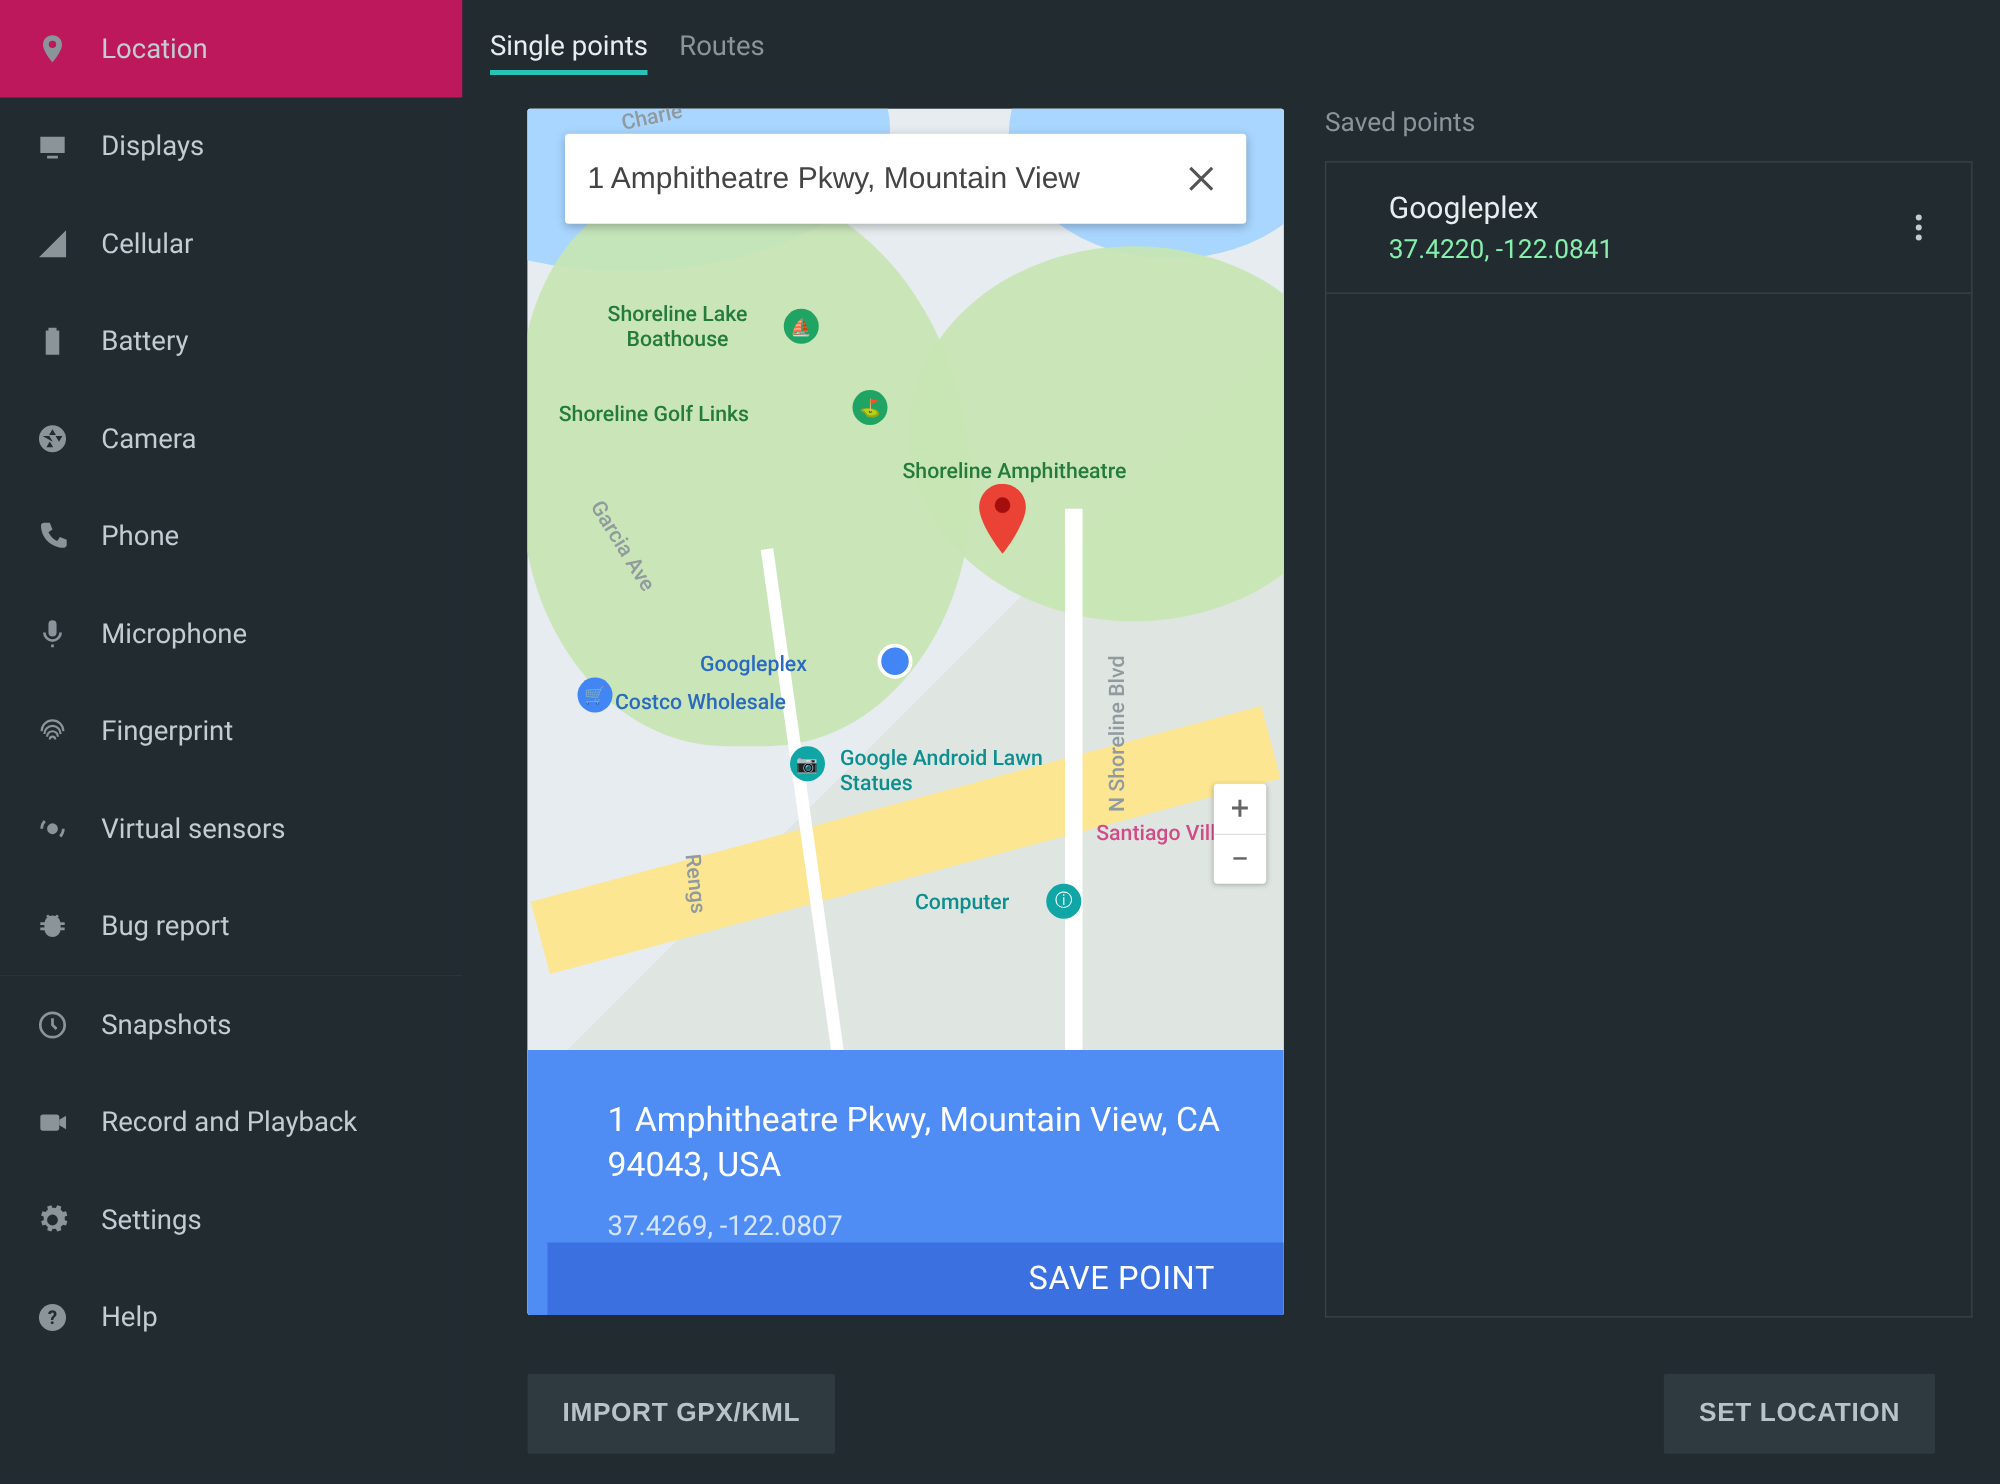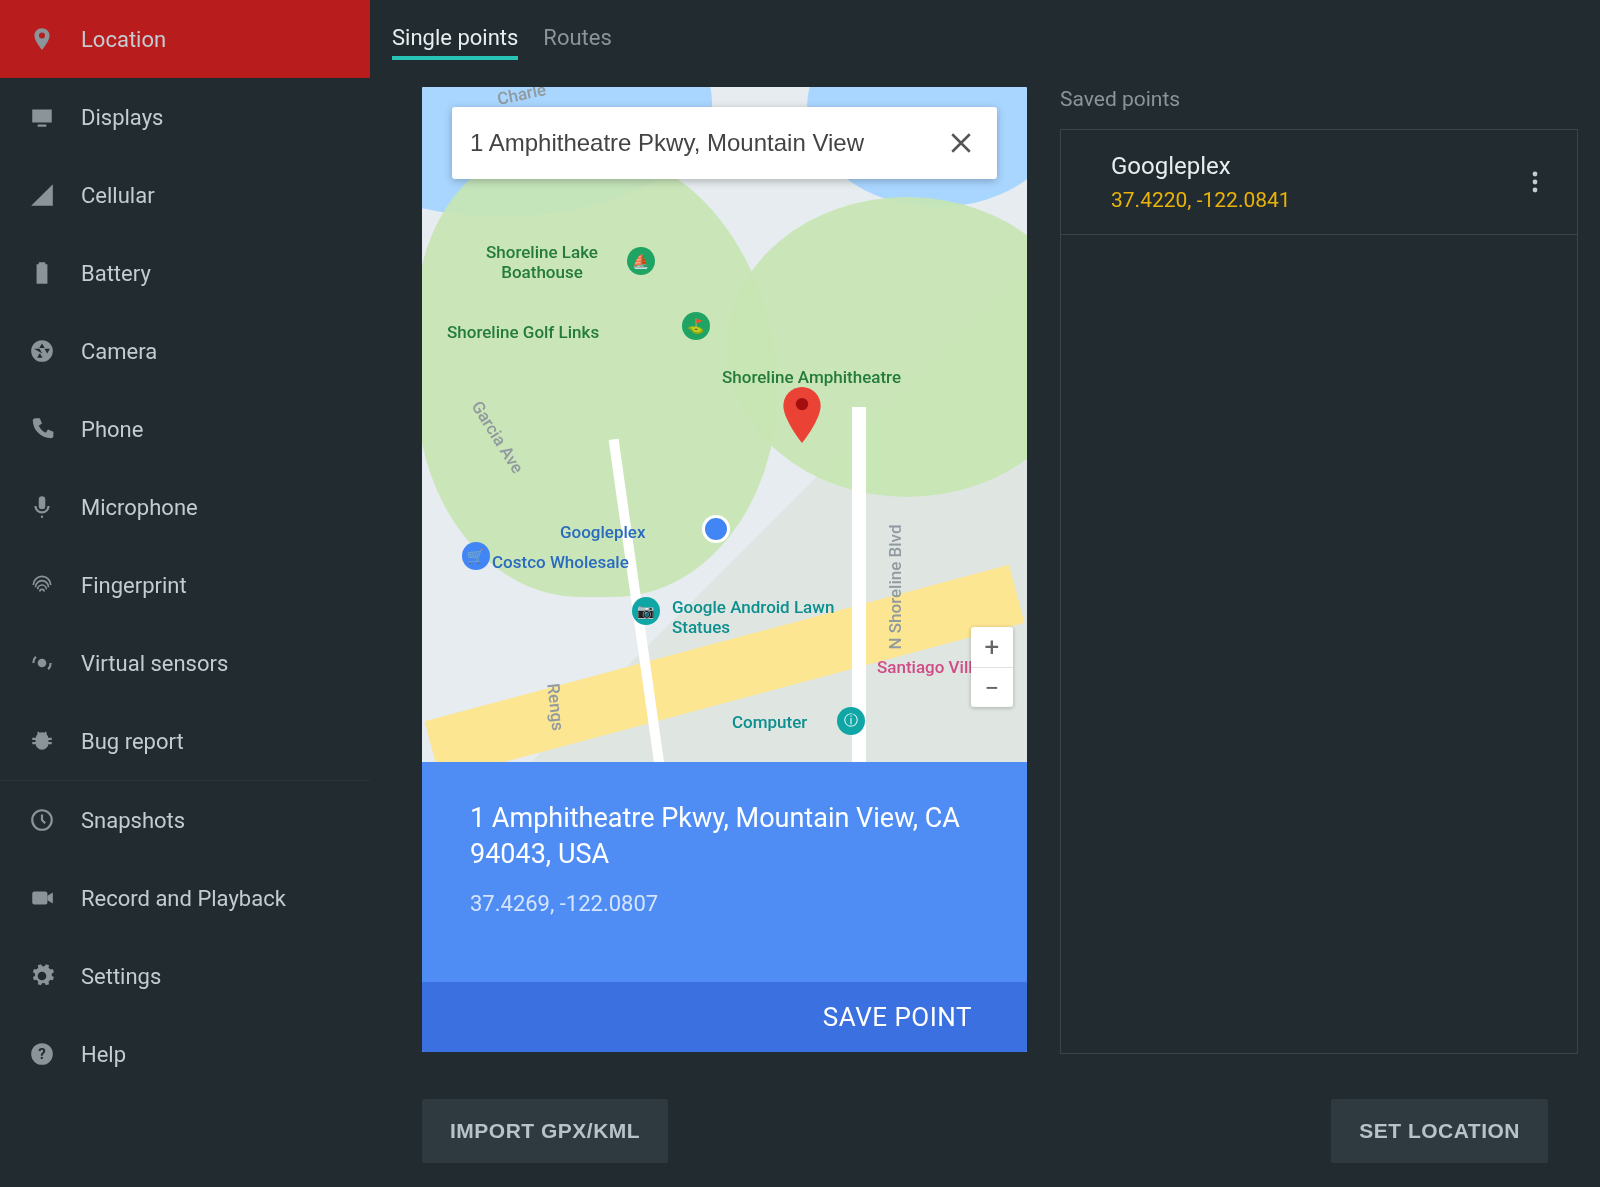--- a/index.html
+++ b/index.html
@@ -2,21 +2,21 @@
 <html><head>
 <meta charset="utf-8">
 <style>
 * { box-sizing: border-box; margin: 0; padding: 0; }
 body { font-family: Roboto, -apple-system, "Segoe UI", Arial, sans-serif; background:#212b30; color:#c3ccd1; width:1600px; height:1187px; overflow:hidden; }
 .app { display:flex; width:1600px; height:1187px; }
 
 
 .sidebar { width:370px; background:#212b30; }
 .sidebar .item { display:flex; align-items:center; padding:0 25px; height:78px; font-size:22px; color:#c3ccd1; cursor:pointer; }
-.sidebar .item.active { background:#b91c1c; }
+.sidebar .item.active { background:#be185d; }
 .sidebar .item .icon { width:34px; height:34px; display:flex; align-items:center; justify-content:center; color:#8a9499; margin-right:22px; }
 .sidebar .divider { height:1px; background:#2a3439; margin:0; }
 
 
 .main { flex:1; display:flex; flex-direction:column; background:#212b30; padding:0 22px; }
 .tabs { height:75px; display:flex; align-items:flex-end; gap:25px; padding-bottom:15px; }
 .tab { font-size:22px; color:#8a9499; padding:6px 0; cursor:pointer; border-bottom:4px solid transparent; }
 .tab.active { color:#e8edef; border-bottom-color:#29c2b6; }
 
 .content { flex:1; display:flex; gap:20px; padding:12px 0 0 30px; }
@@ -42,33 +42,33 @@
 .map-pin { position:absolute; left:352px; top:300px; width:56px; height:56px; pointer-events:none; }
 
 .search-bar { position:absolute; top:20px; left:30px; right:30px; height:72px; background:#fff; border-radius:3px; display:flex; align-items:center; padding:0 18px; box-shadow:0 2px 8px rgba(0,0,0,.25); z-index:10; }
 .search-bar input { flex:1; border:0; outline:0; font-size:24px; color:#444; background:transparent; text-overflow:ellipsis; }
 .search-bar .close { width:36px; height:36px; display:flex; align-items:center; justify-content:center; color:#555; cursor:pointer; }
 
 .zoom { position:absolute; right:14px; top:540px; width:42px; background:#fff; border-radius:3px; box-shadow:0 1px 4px rgba(0,0,0,.25); z-index:10; }
 .zoom .zbtn { height:40px; display:flex; align-items:center; justify-content:center; font-size:26px; color:#666; cursor:pointer; }
 .zoom .zbtn + .zbtn { border-top:1px solid #e0e0e0; }
 
-.info-card { position:absolute; left:0; right:0; bottom:0; height:290px; background:#4f8df5; color:#fff; display:flex; flex-direction:column; }
+.info-card { position:absolute; left:0; right:0; bottom:0; height:212px; background:#4f8df5; color:#fff; display:flex; flex-direction:column;padding-left:16px; }
 .info-card .addr { padding:38px 48px 10px; font-size:27px; line-height:1.35; font-weight:400; }
 .info-card .coord { padding:8px 48px 0; font-size:22px; color:#d5e5ff; }
 .info-card .save-btn { margin-top:auto; height:70px; background:#3b70e0; display:flex; align-items:center; justify-content:flex-end; padding-right:55px; font-size:26px; letter-spacing:.5px; cursor:pointer; }
 
 
 .saved { flex:1;margin-left:13px; }
 .saved h3 { font-size:21px; font-weight:400; color:#8a9499; margin-bottom:18px; }
 .saved-list { border:1px solid #3a4549; min-height:925px; }
 .saved-item { display:flex; align-items:center; padding:22px 28px 22px 50px; border-bottom:1px solid #3a4549; }
 .saved-item .txt { flex:1; }
 .saved-item .name { font-size:24px; color:#e8edef; margin-bottom:8px; }
-.saved-item .coords { font-size:21px; color:#eab308; }
+.saved-item .coords { font-size:21px; color:#86efac; }
 .saved-item .more { width:28px; height:34px; display:flex; align-items:center; justify-content:center; color:#c3ccd1; cursor:pointer; }
 
 
 .bottom-bar { height:94px; display:flex; align-items:center; justify-content:space-between; padding:0 30px 18px; }
 .btn { background:#2e3a40; color:#b8c3c8; font-size:21px; font-weight:700; letter-spacing:.5px; padding:20px 28px; border:0; cursor:pointer; border-radius:2px; }
 
 svg { display:block; }
 </style>
 </head>
 <body>

